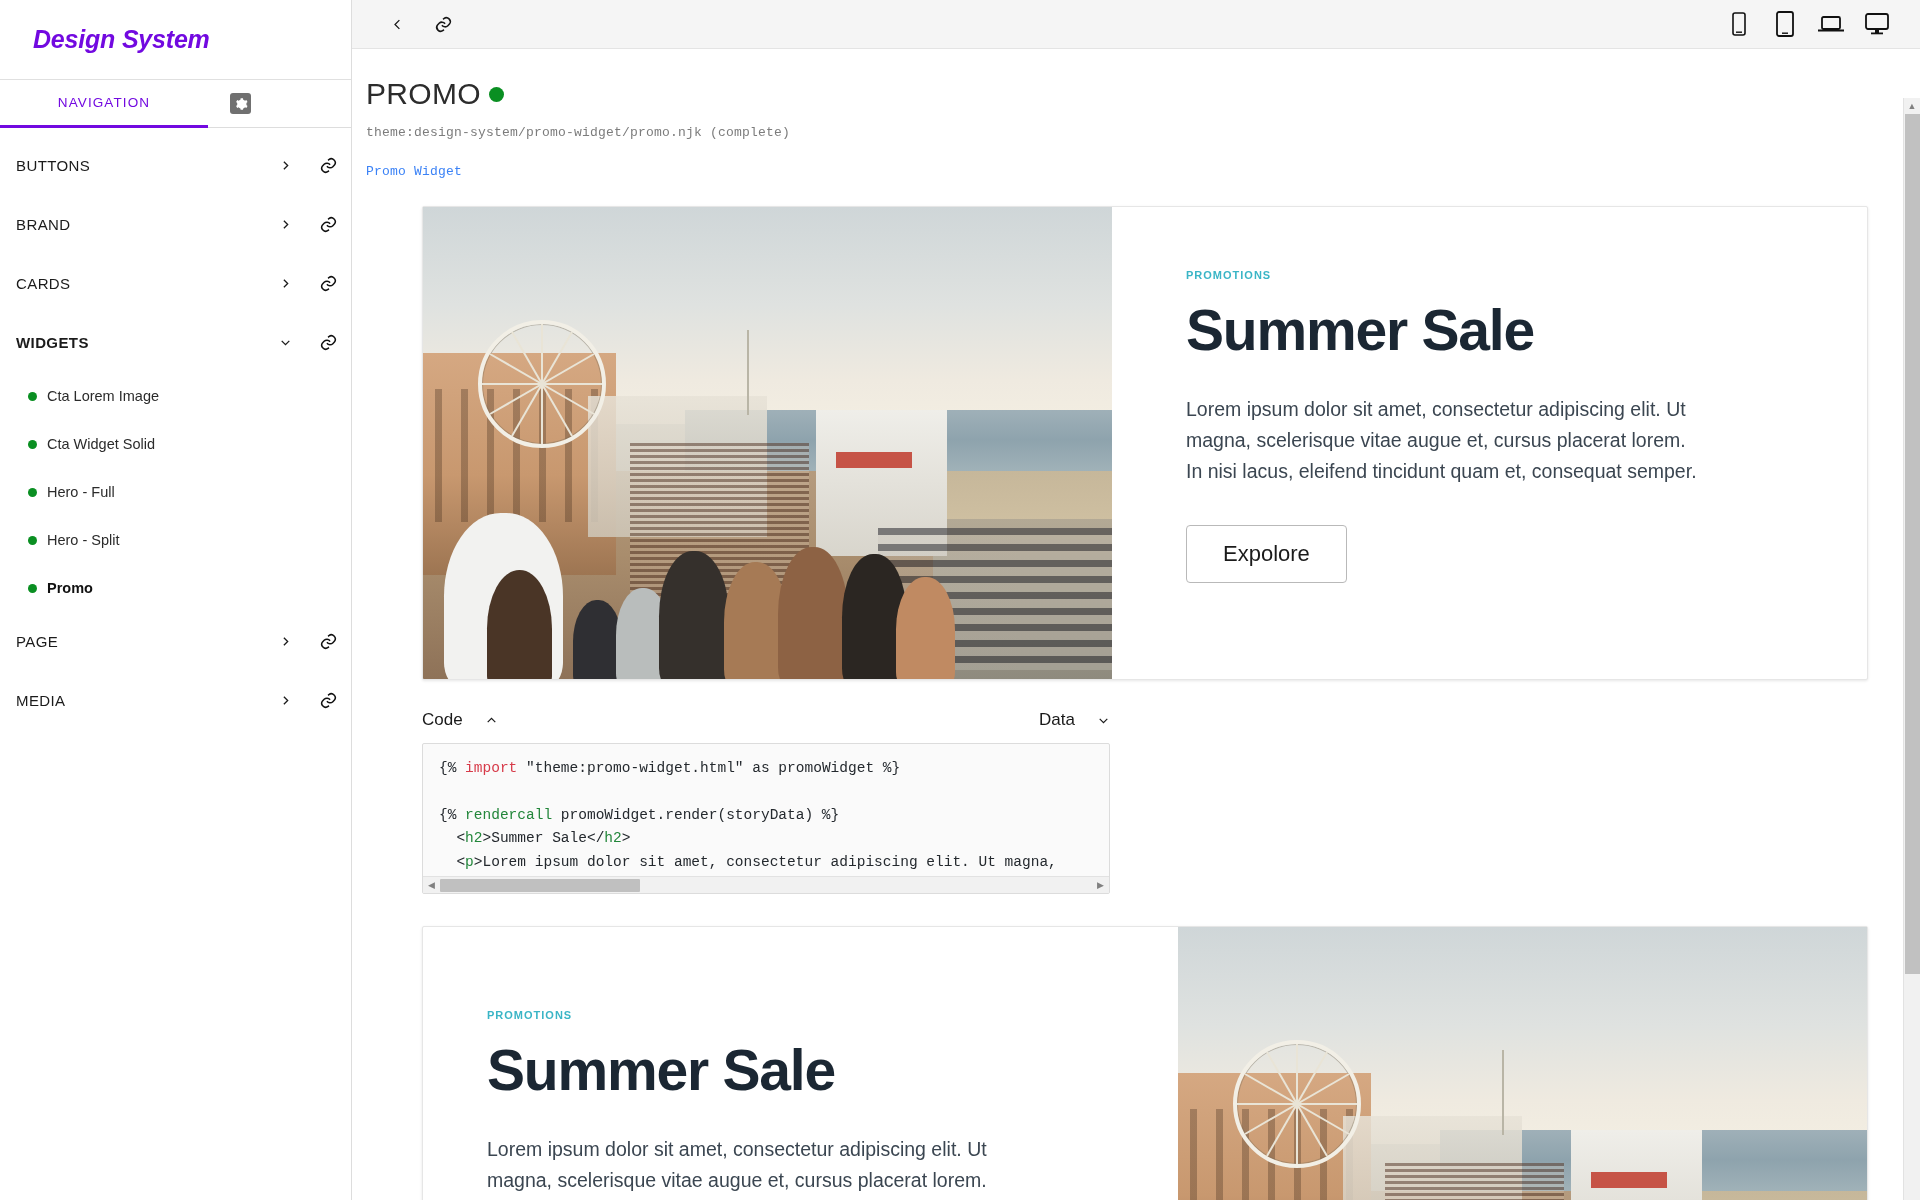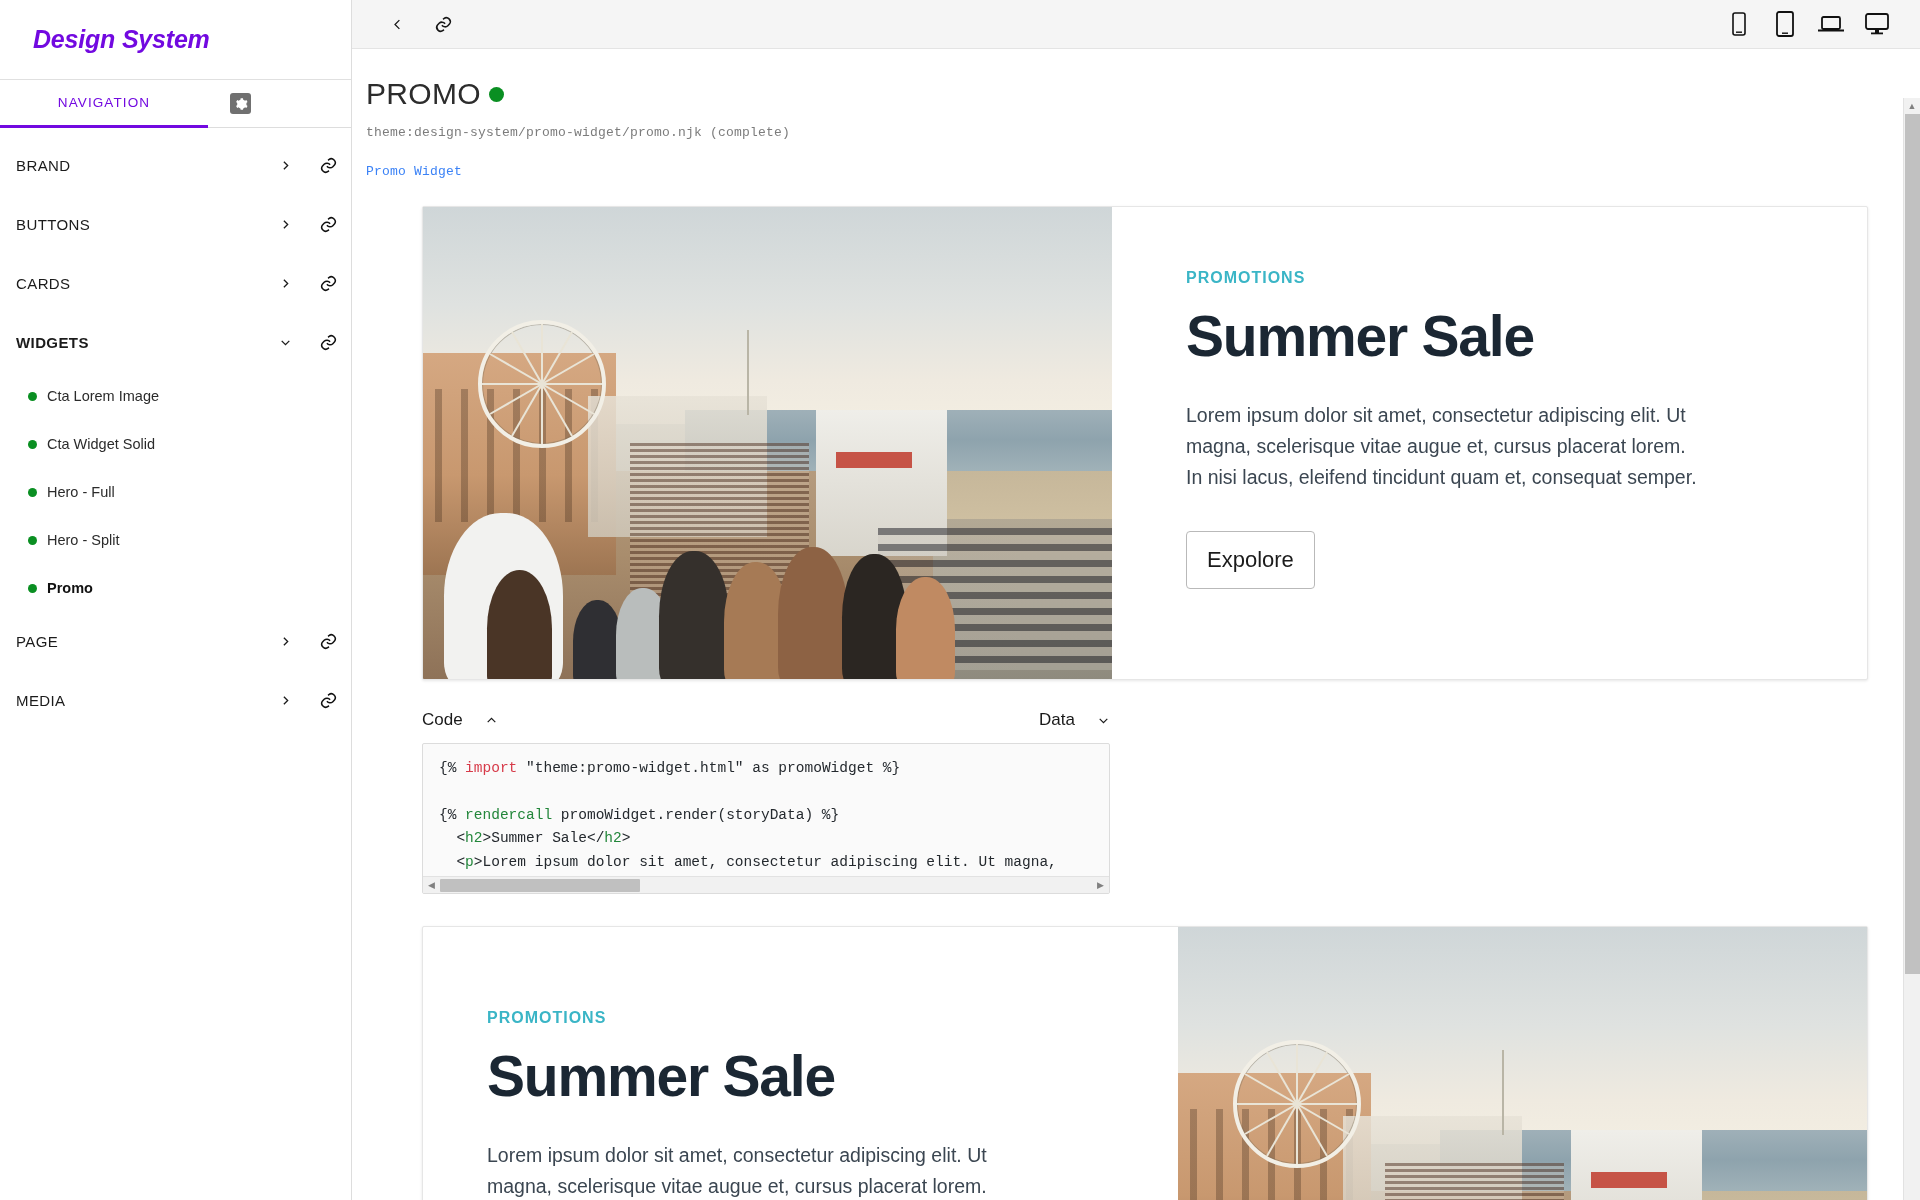--- a/index.html
+++ b/index.html
@@ -122,40 +122,40 @@
     box-shadow: 0 1px 3px rgba(0,0,0,0.10);
     display: flex; height: 474px; overflow: hidden;
   }
   .promo-card.reverse { flex-direction: row-reverse; }
   .promo-img { flex: 0 0 689px; position: relative; overflow: hidden; background: #c9cbc4; }
   .promo-body {
     flex: 1; padding: 62px 64px 0 74px;
   }
   .promo-card.reverse .promo-body { padding: 82px 64px 0 64px; }
   .eyebrow {
-    font-size: 16px; font-weight: bold; letter-spacing: 1px;
+    font-size: 11px; font-weight: bold; letter-spacing: 1px;
     color: #3ab5c6;
   }
   .promo-h2 {
     margin-top: 19px; font-size: 57px; line-height: 1.06;
     font-weight: bold; color: #1b2733; letter-spacing: -1.2px;
   }
   .promo-p {
     margin-top: 34px; font-size: 19.5px; line-height: 1.58; color: #3b4651;
     max-width: 520px;
   }
   .promo-actions { margin-top: 38px; display: flex; align-items: center; gap: 34px; }
   .btn-primary {
     background: #27828e; color: #ffffff; border: none; border-radius: 4px;
     font-size: 22px; font-weight: bold; padding: 15px 28px; cursor: pointer;
     font-family: "Liberation Sans", sans-serif;
   }
   .btn-outline {
     background: #ffffff; color: #1b1b1b; border: 1px solid #b9b9b9; border-radius: 4px;
-    font-size: 22px; padding: 15px 20px; cursor: pointer;
+    font-size: 22px; padding: 15px 36px; cursor: pointer;
     font-family: "Liberation Sans", sans-serif;
   }
 
   
   .panel-bar {
     margin-top: 30px; display: flex; align-items: center;
     width: 688px;
   }
   .panel-toggle {
     display: flex; align-items: center; gap: 22px;
@@ -321,36 +321,36 @@
           <svg viewBox="0 0 24 24">
               <path d="M12 8a4 4 0 100 8 4 4 0 000-8zm9.4 4c0-.6-.1-1.2-.2-1.8l2-1.5-2-3.4-2.3 1a7.9 7.9 0 00-3.1-1.8L15.4 2h-4l-.4 2.5c-1.1.3-2.2.9-3.1 1.8l-2.3-1-2 3.4 2 1.5c-.1.6-.2 1.2-.2 1.8s.1 1.2.2 1.8l-2 1.5 2 3.4 2.3-1c.9.9 2 1.5 3.1 1.8l.4 2.5h4l.4-2.5c1.1-.3 2.2-.9 3.1-1.8l2.3 1 2-3.4-2-1.5c.1-.6.2-1.2.2-1.8z"></path>
             </svg>
         </div>
       </div>
     </div>
 
     <div class="nav-list">
 
       <div class="nav-group-row">
-        <div class="nav-group-label">BRAND</div>
+        <div class="nav-group-label">BUTTONS</div>
         <div class="chev">
           <svg viewBox="0 0 24 24">
               <polyline points="9 5 16 12 9 19"></polyline>
             </svg>
         </div>
         <div class="link-ico">
           <svg viewBox="0 0 24 24">
               <path d="M10 13a5 5 0 007.5.5l2-2a5 5 0 00-7-7l-1 1"></path>
               <path d="M14 11a5 5 0 00-7.5-.5l-2 2a5 5 0 007 7l1-1"></path>
             </svg>
         </div>
       </div>
 
       <div class="nav-group-row">
-        <div class="nav-group-label">BUTTONS</div>
+        <div class="nav-group-label">BRAND</div>
         <div class="chev">
           <svg viewBox="0 0 24 24">
               <polyline points="9 5 16 12 9 19"></polyline>
             </svg>
         </div>
         <div class="link-ico">
           <svg viewBox="0 0 24 24">
               <path d="M10 13a5 5 0 007.5.5l2-2a5 5 0 00-7-7l-1 1"></path>
               <path d="M14 11a5 5 0 00-7.5-.5l-2 2a5 5 0 007 7l1-1"></path>
             </svg>

